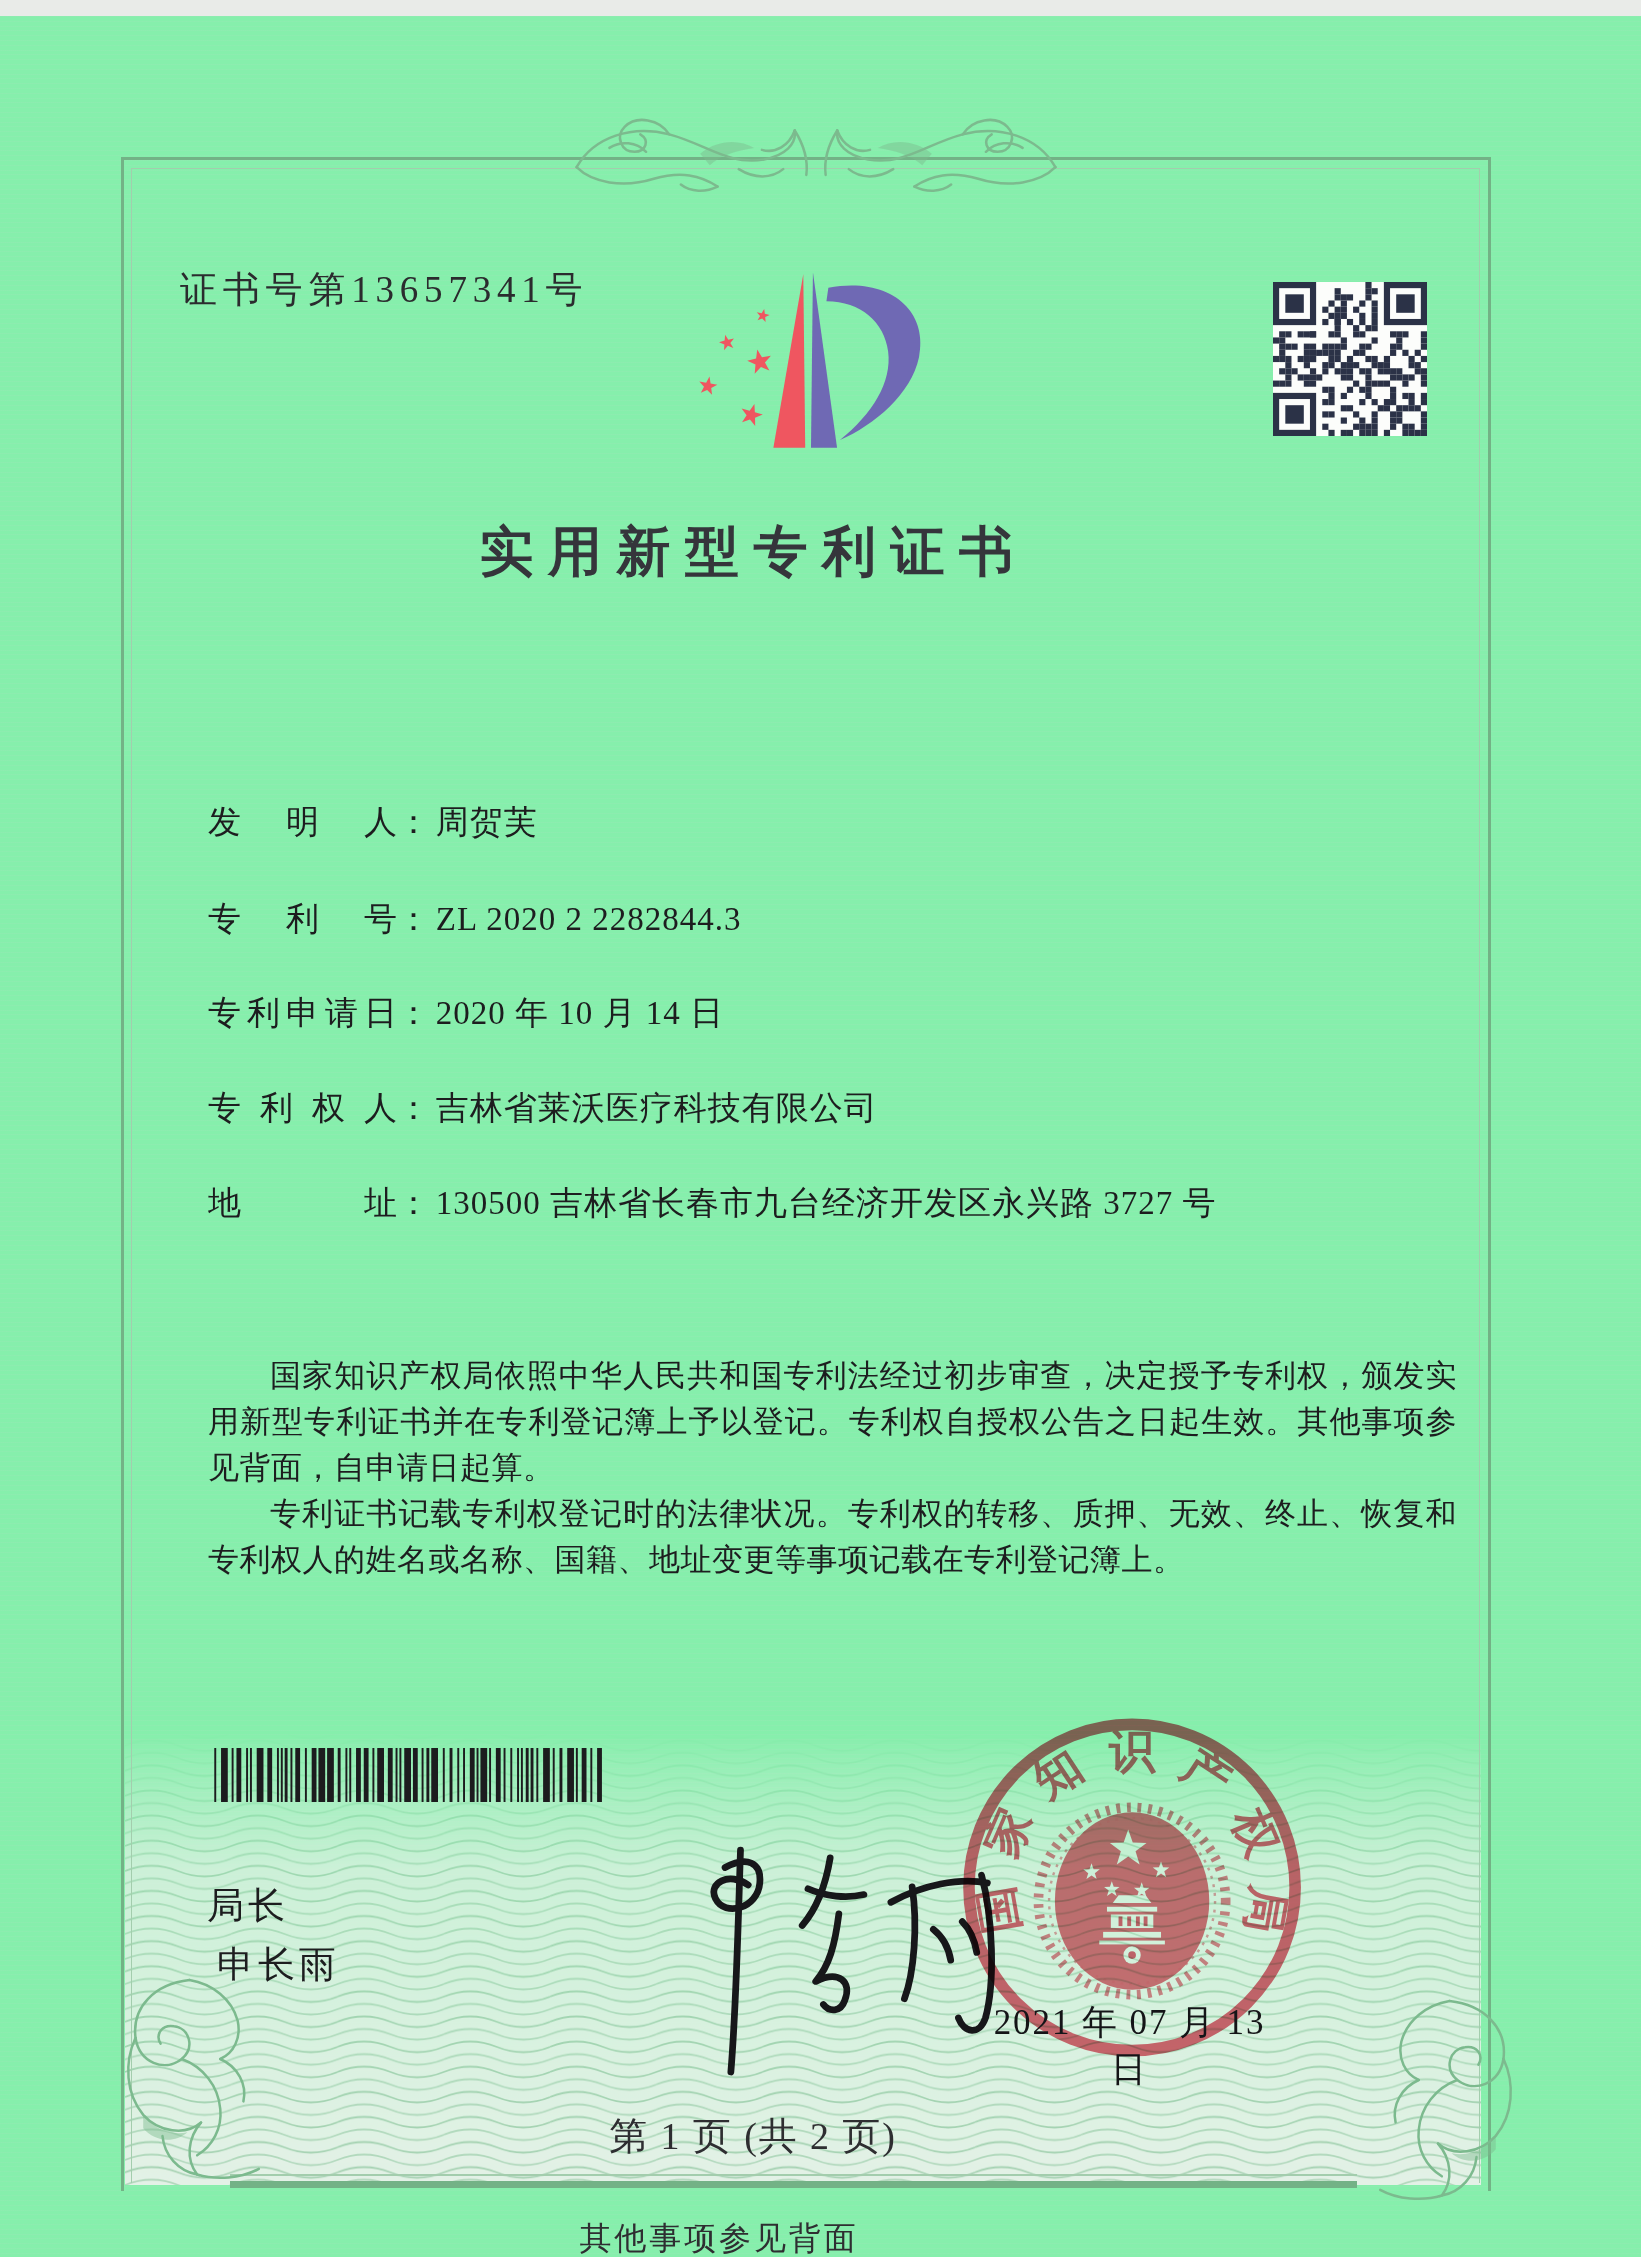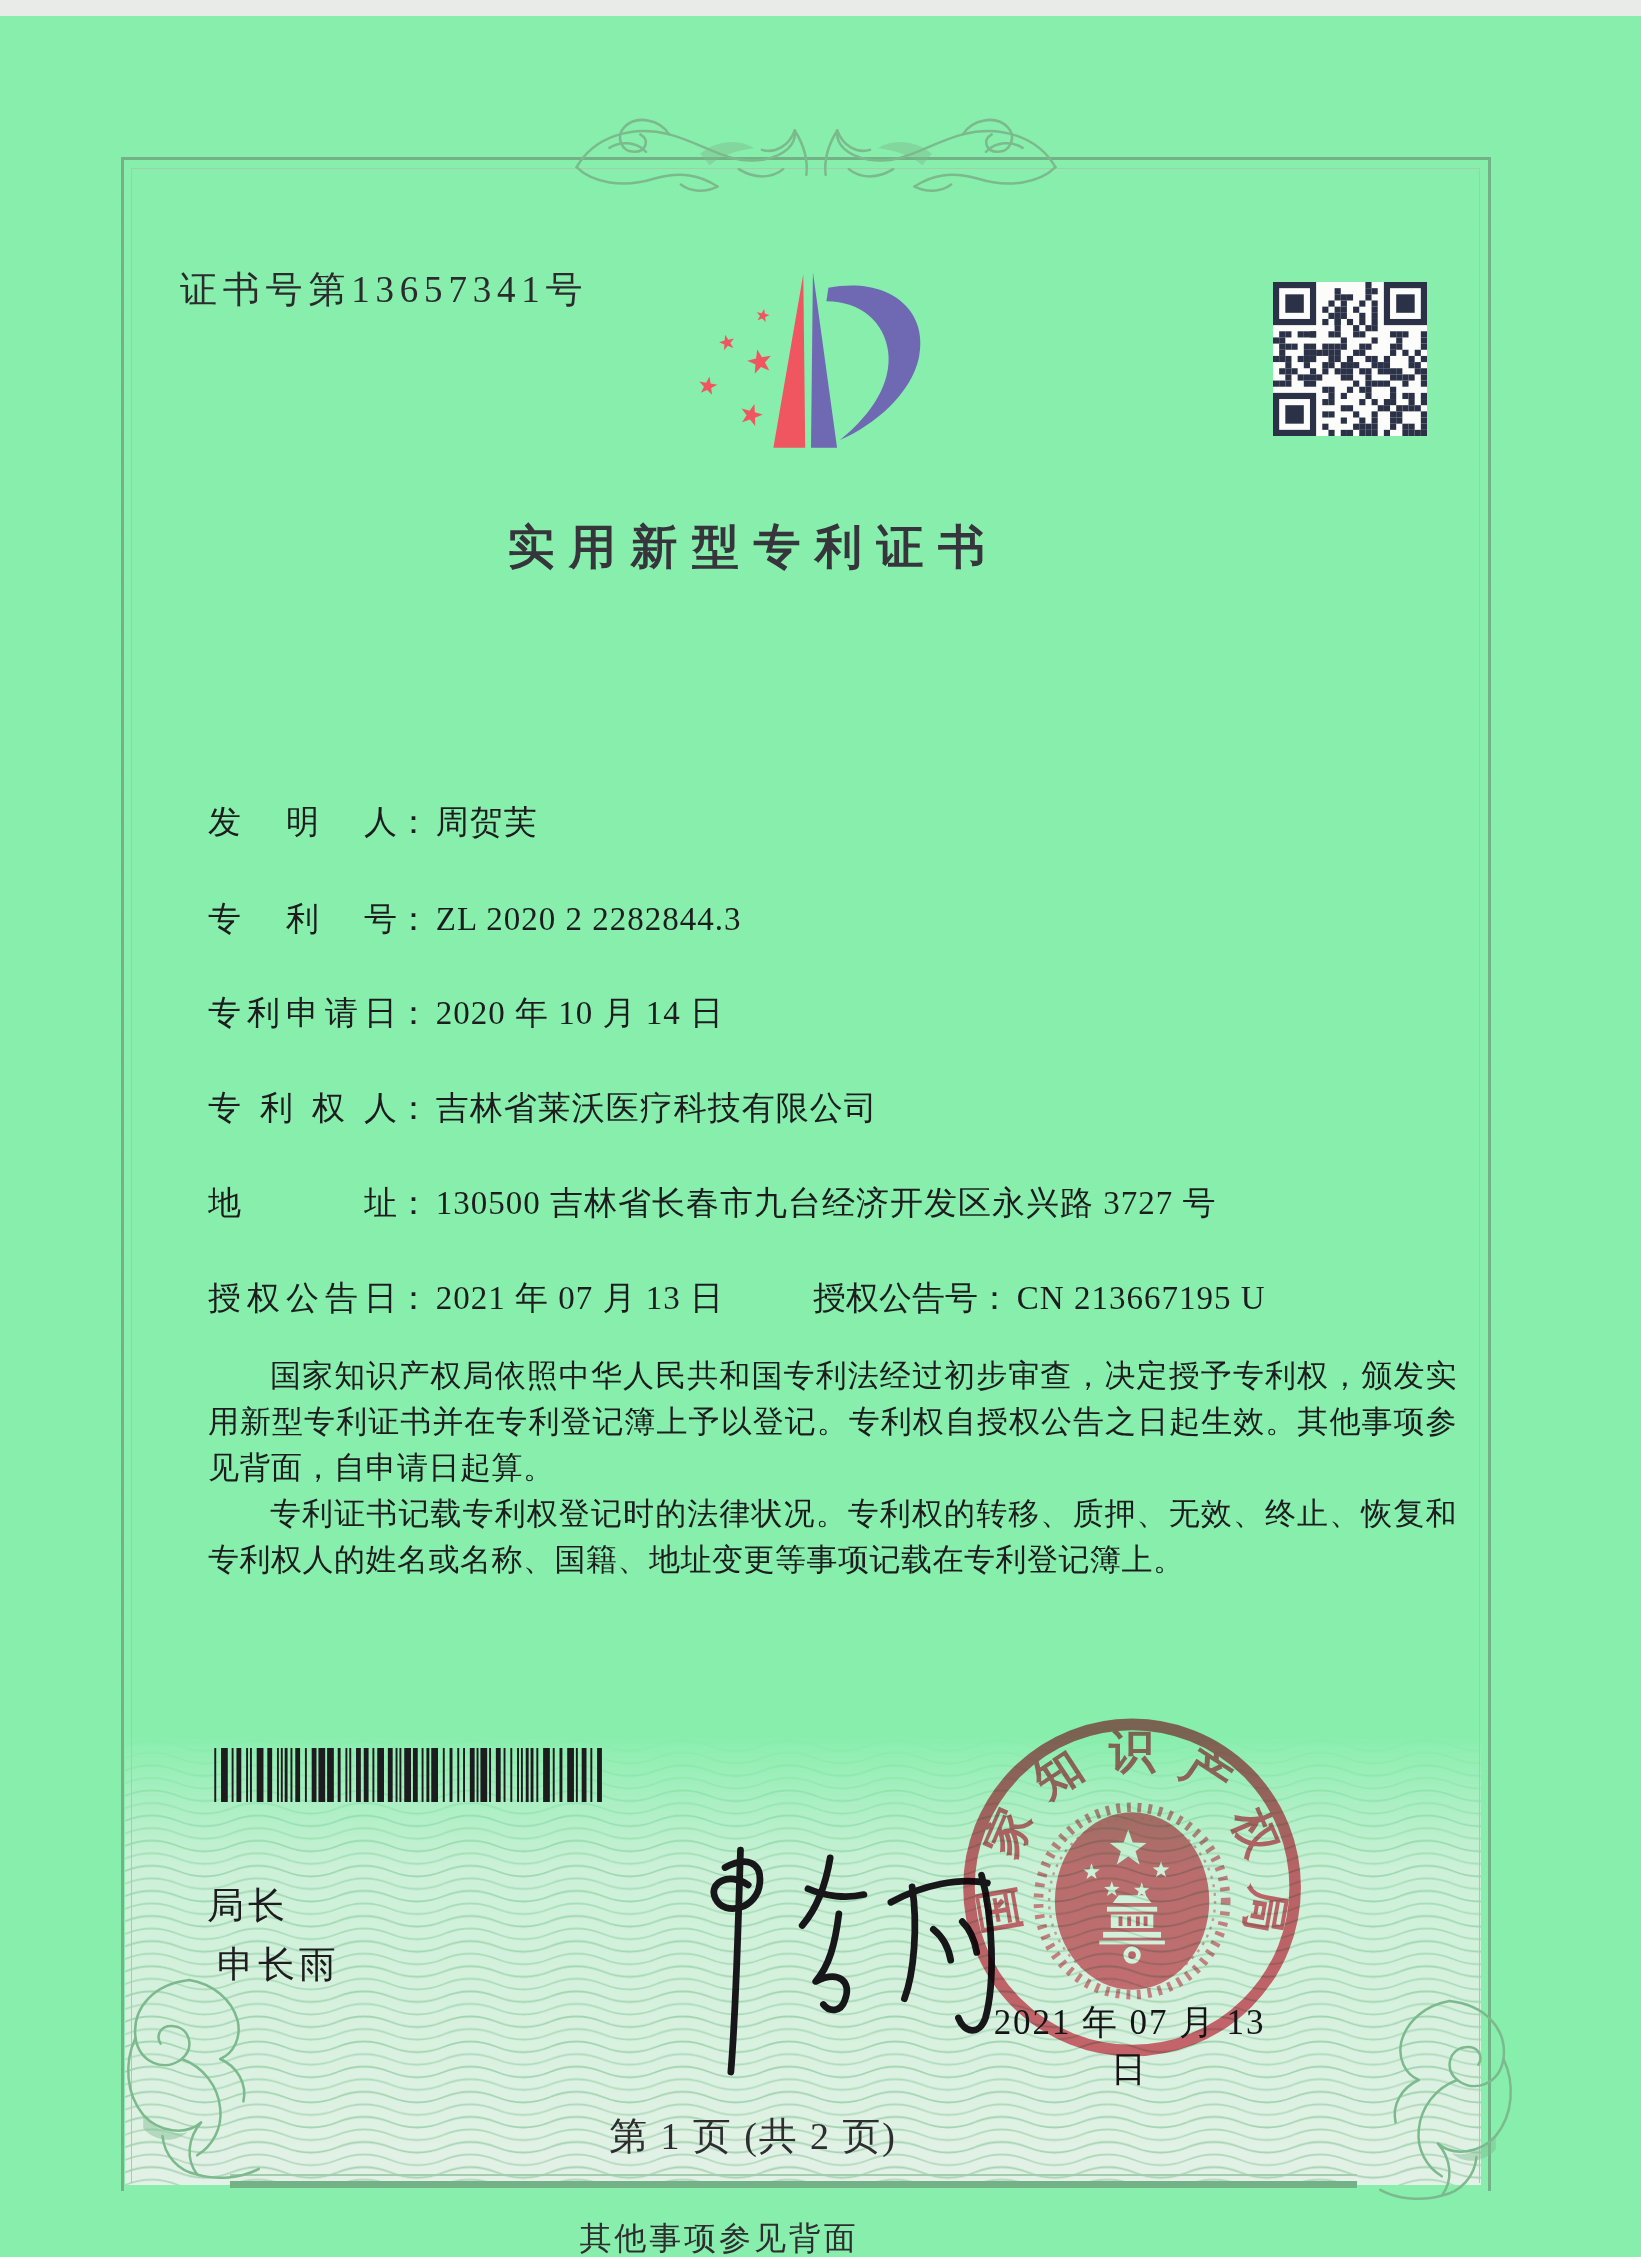--- a/index.html
+++ b/index.html
@@ -17,21 +17,21 @@
   .abs{position:absolute;}
   
   .frame-outer{left:121px;top:141px;width:1364px;height:2031px;
     border:3.9px solid #73b286;border-bottom:none;z-index:2;}
   .frame-inner{left:131px;top:152px;width:1347px;height:2014px;
     border:1.9px solid #a3cdad;border-bottom:none;z-index:2;}
   .bline-thin{left:230px;top:2158px;width:1127px;height:1.9px;background:#a3cdad;z-index:2;}
   .bline-thick{left:230px;top:2165px;width:1127px;height:6.8px;background:#73b286;z-index:2;}
   
   .certno{left:180px;top:249px;font-size:37px;letter-spacing:5.8px;color:#2b2b2e;z-index:3;}
-  .title{left:174px;top:500px;width:1159px;text-align:center;font-size:47px;
+  .title{left:174px;top:500px;width:1159px;text-align:center;font-size:54px;
     font-weight:700;letter-spacing:14.5px;color:#35353b;z-index:3;}
   .frow{left:208px;width:1265px;font-size:33px;line-height:44px;z-index:3;white-space:nowrap;}
   .flabel{display:inline-block;width:189px;text-align:justify;text-align-last:justify;vertical-align:top;}
   .fcolon{display:inline-block;}
   .fvalue{margin-left:5.8px;letter-spacing:1px;}
   .grant2{position:absolute;left:605px;top:0;}
   .paras{left:208px;top:1337px;width:1249px;font-size:31px;line-height:46px;
     text-align:justify;letter-spacing:0.5px;z-index:3;}
   .paras p{margin:0;text-indent:2em;}
   .director{left:207px;top:1865px;font-size:37px;letter-spacing:3.9px;z-index:4;}
@@ -367,26 +367,20 @@
   </div>
   <div class="abs frow" style="top:975px">
     <span class="flabel">专利申请日</span><span class="fcolon">：</span><span class="fvalue">2020 年 10 月 14 日</span>
   </div>
   <div class="abs frow" style="top:1070px">
     <span class="flabel">专利权人</span><span class="fcolon">：</span><span class="fvalue">吉林省莱沃医疗科技有限公司</span>
   </div>
   <div class="abs frow" style="top:1165px">
     <span class="flabel">地址</span><span class="fcolon">：</span><span class="fvalue">130500 吉林省长春市九台经济开发区永兴路 3727 号</span>
   </div>
-  <div class="abs frow" style="top:1260px">
-    <span class="flabel">授权公告日</span><span class="fcolon">：</span><span class="fvalue">2021 年 07 月 13 日</span>
-    <span class="grant2">
-      <span>授权公告号</span><span>：</span><span class="fvalue">CN 213667195 U</span>
-    </span>
-  </div>
 
   <div class="abs paras">
     <p>国家知识产权局依照中华人民共和国专利法经过初步审查，决定授予专利权，颁发实用新型专利证书并在专利登记簿上予以登记。专利权自授权公告之日起生效。其他事项参见背面，自申请日起算。</p>
     <p>专利证书记载专利权登记时的法律状况。专利权的转移、质押、无效、终止、恢复和专利权人的姓名或名称、国籍、地址变更等事项记载在专利登记簿上。</p>
   </div>
 
   <svg class="abs bc" id="bc" width="394" height="54" viewBox="0 0 408 56">
       <rect x="0" y="0" width="2" height="56" fill="#1c1c1e"></rect>
       <rect x="7" y="0" width="7" height="56" fill="#1c1c1e"></rect>
       <rect x="18" y="0" width="2" height="56" fill="#1c1c1e"></rect>

